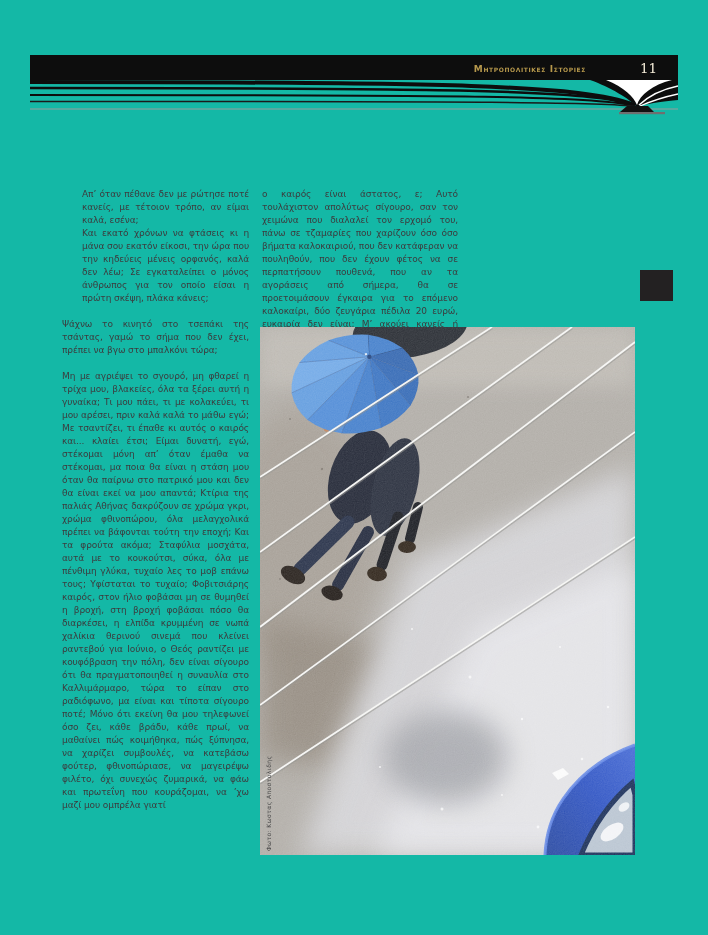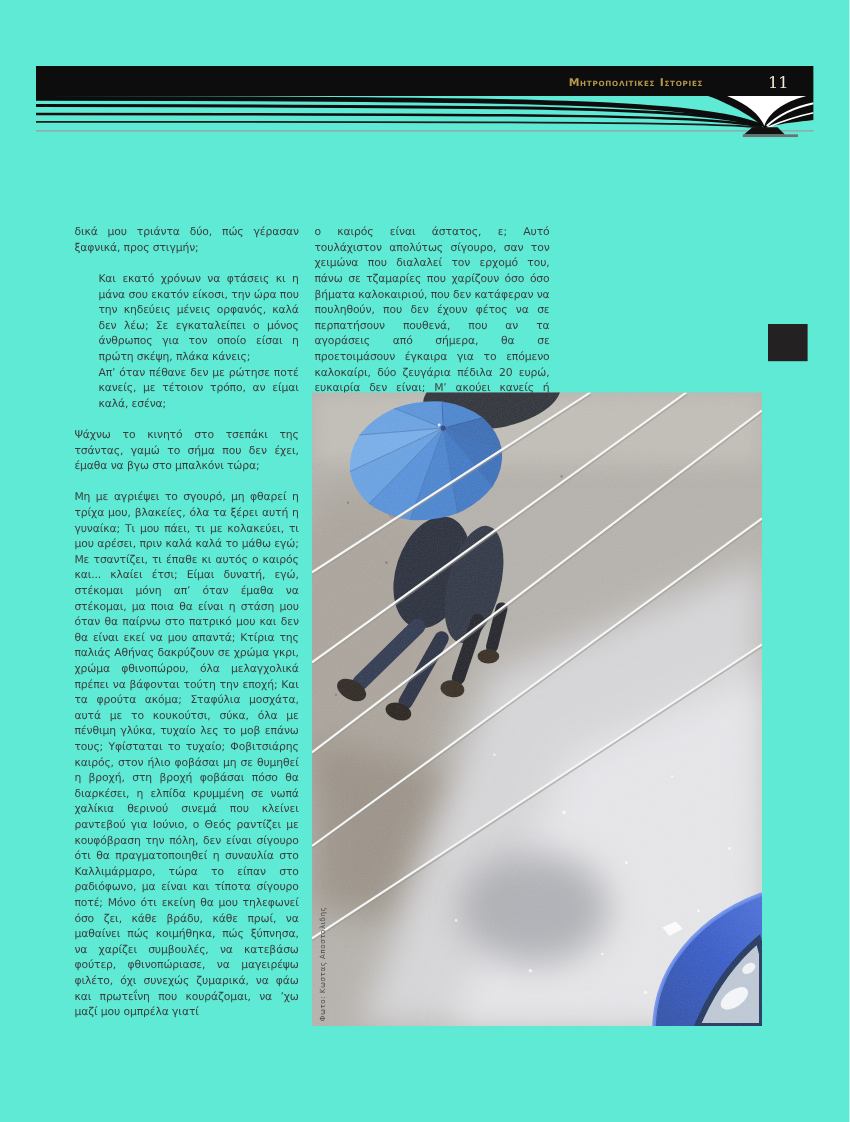--- a/index.html
+++ b/index.html
@@ -1,20 +1,20 @@
 <!DOCTYPE html>
 <html lang="el"><head>
 <meta charset="utf-8">
 <title>Magazine page 11</title>
 <style>
   html,body{margin:0;padding:0;background:#ffffff;}
   .page{
     position:relative;
     width:708px;height:935px;
-    background:#5eead4;
+    background:#14b8a6;
     font-family:"DejaVu Sans","Liberation Sans",sans-serif;
     overflow:hidden;
   }
   
   .header-art{position:absolute;left:30px;top:55px;width:648px;height:85px;}
   
   .black-square{position:absolute;left:640px;top:270px;width:33px;height:31px;background:#232122;}
   
   .col{position:absolute;top:188px;color:#3c3c3e;}
   .col p{
@@ -57,26 +57,25 @@
     <path d="M597,51 L618,51 L624,57 L590,57 Z" fill="#111111"></path>
     <rect x="589" y="57" width="46" height="2.2" fill="#6f6f6f"></rect>
 
     <text x="556" y="16.5" text-anchor="end" font-size="9" font-weight="bold" letter-spacing="0.6" fill="#b6984c" style="font-variant:small-caps;font-family:'DejaVu Sans',sans-serif;">Μητροπολιτικες Ιστοριες</text>
     <text x="610" y="18" font-size="13.5" fill="#f2ead6" style="font-family:'DejaVu Serif',serif;">11</text>
   </svg>
 
   <div class="black-square"></div>
 
   <div class="col col-left">
-    <p>δικά μου τριάντα δύο, πώς γέρασαν ξαφνικά, προς στιγμήν;</p>
     <div class="dialog">
+      <p>Απ’ όταν πέθανε δεν με ρώτησε ποτέ κανείς, με τέτοιον τρόπο, αν είμαι καλά, εσένα;</p>
       <p>Και εκατό χρόνων να φτάσεις κι η μάνα σου εκατόν είκοσι, την ώρα που την κηδεύεις μένεις ορφανός, καλά δεν λέω; Σε εγκαταλείπει ο μόνος άνθρωπος για τον οποίο είσαι η πρώτη σκέψη, πλάκα κάνεις;</p>
-      <p>Απ’ όταν πέθανε δεν με ρώτησε ποτέ κανείς, με τέτοιον τρόπο, αν είμαι καλά, εσένα;</p>
     </div>
-    <p>Ψάχνω το κινητό στο τσεπάκι της τσάντας, γαμώ το σήμα που δεν έχει, έμαθα να βγω στο μπαλκόνι τώρα;</p>
+    <p>Ψάχνω το κινητό στο τσεπάκι της τσάντας, γαμώ το σήμα που δεν έχει, πρέπει να βγω στο μπαλκόνι τώρα;</p>
     <p>Μη με αγριέψει το σγουρό, μη φθαρεί η τρίχα μου, βλακείες, όλα τα ξέρει αυτή η γυναίκα; Τι μου πάει, τι με κολακεύει, τι μου αρέσει, πριν καλά καλά το μάθω εγώ; Με τσαντίζει, τι έπαθε κι αυτός ο καιρός και... κλαίει έτσι; Είμαι δυνατή, εγώ, στέκομαι μόνη απ’ όταν έμαθα να στέκομαι, μα ποια θα είναι η στάση μου όταν θα παίρνω στο πατρικό μου και δεν θα είναι εκεί να μου απαντά; Κτίρια της παλιάς Αθήνας δακρύζουν σε χρώμα γκρι, χρώμα φθινοπώρου, όλα μελαγχολικά πρέπει να βάφονται τούτη την εποχή; Και τα φρούτα ακόμα; Σταφύλια μοσχάτα, αυτά με το κουκούτσι, σύκα, όλα με πένθιμη γλύκα, τυχαίο λες το μοβ επάνω τους; Υφίσταται το τυχαίο; Φοβιτσιάρης καιρός, στον ήλιο φοβάσαι μη σε θυμηθεί η βροχή, στη βροχή φοβάσαι πόσο θα διαρκέσει, η ελπίδα κρυμμένη σε νωπά χαλίκια θερινού σινεμά που κλείνει ραντεβού για Ιούνιο, ο Θεός ραντίζει με κουφόβραση την πόλη, δεν είναι σίγουρο ότι θα πραγματοποιηθεί η συναυλία στο Καλλιμάρμαρο, τώρα το είπαν στο ραδιόφωνο, μα είναι και τίποτα σίγουρο ποτέ; Μόνο ότι εκείνη θα μου τηλεφωνεί όσο ζει, κάθε βράδυ, κάθε πρωί, να μαθαίνει πώς κοιμήθηκα, πώς ξύπνησα, να χαρίζει συμβουλές, να κατεβάσω φούτερ, φθινοπώριασε, να μαγειρέψω φιλέτο, όχι συνεχώς ζυμαρικά, να φάω και πρωτεΐνη που κουράζομαι, να ’χω μαζί μου ομπρέλα γιατί</p>
   </div>
 
   <div class="col col-right">
     <p>ο καιρός είναι άστατος, ε; Αυτό τουλάχιστον απολύτως σίγουρο, σαν τον χειμώνα που διαλαλεί τον ερχομό του, πάνω σε τζαμαρίες που χαρίζουν όσο όσο βήματα καλοκαιριού, που δεν κατάφεραν να πουληθούν, που δεν έχουν φέτος να σε περπατήσουν πουθενά, που αν τα αγοράσεις από σήμερα, θα σε προετοιμάσουν έγκαιρα για το επόμενο καλοκαίρι, δύο ζευγάρια πέδιλα 20 ευρώ, ευκαιρία δεν είναι; Μ’ ακούει κανείς ή τζάμπα ρωτάω;</p>
   </div>
 
   <div class="photo">
     <svg viewBox="0 0 375 528" preserveAspectRatio="none" aria-hidden="true">
       <defs>

